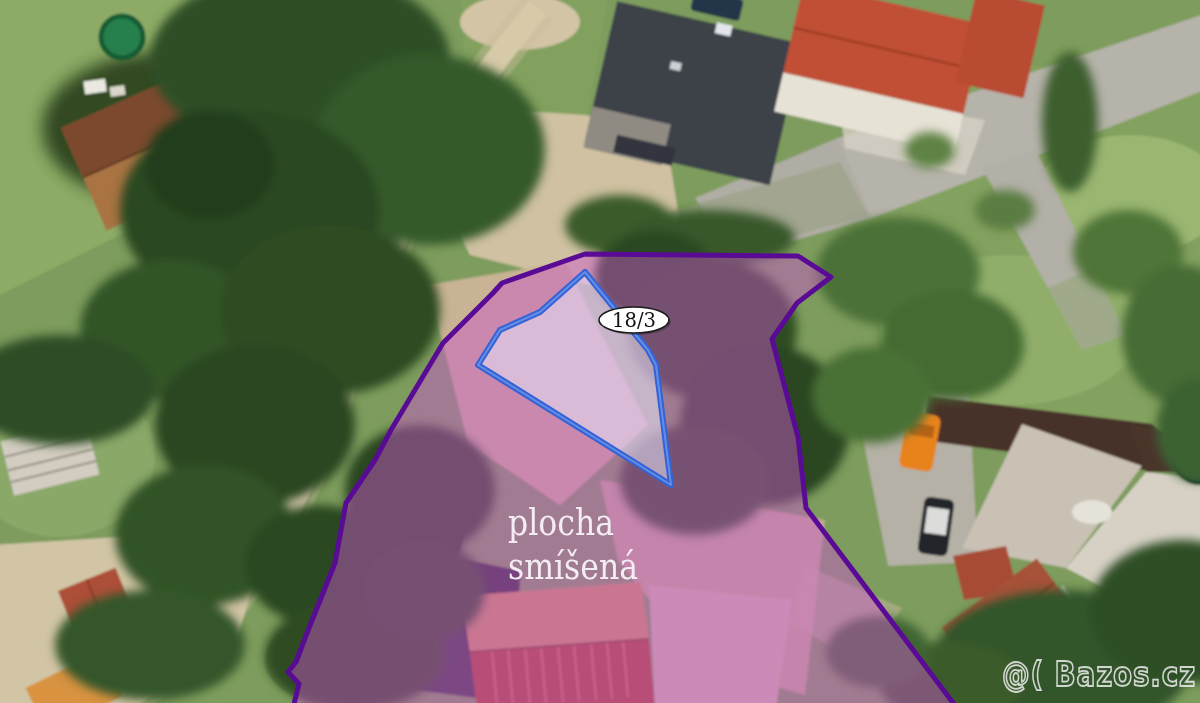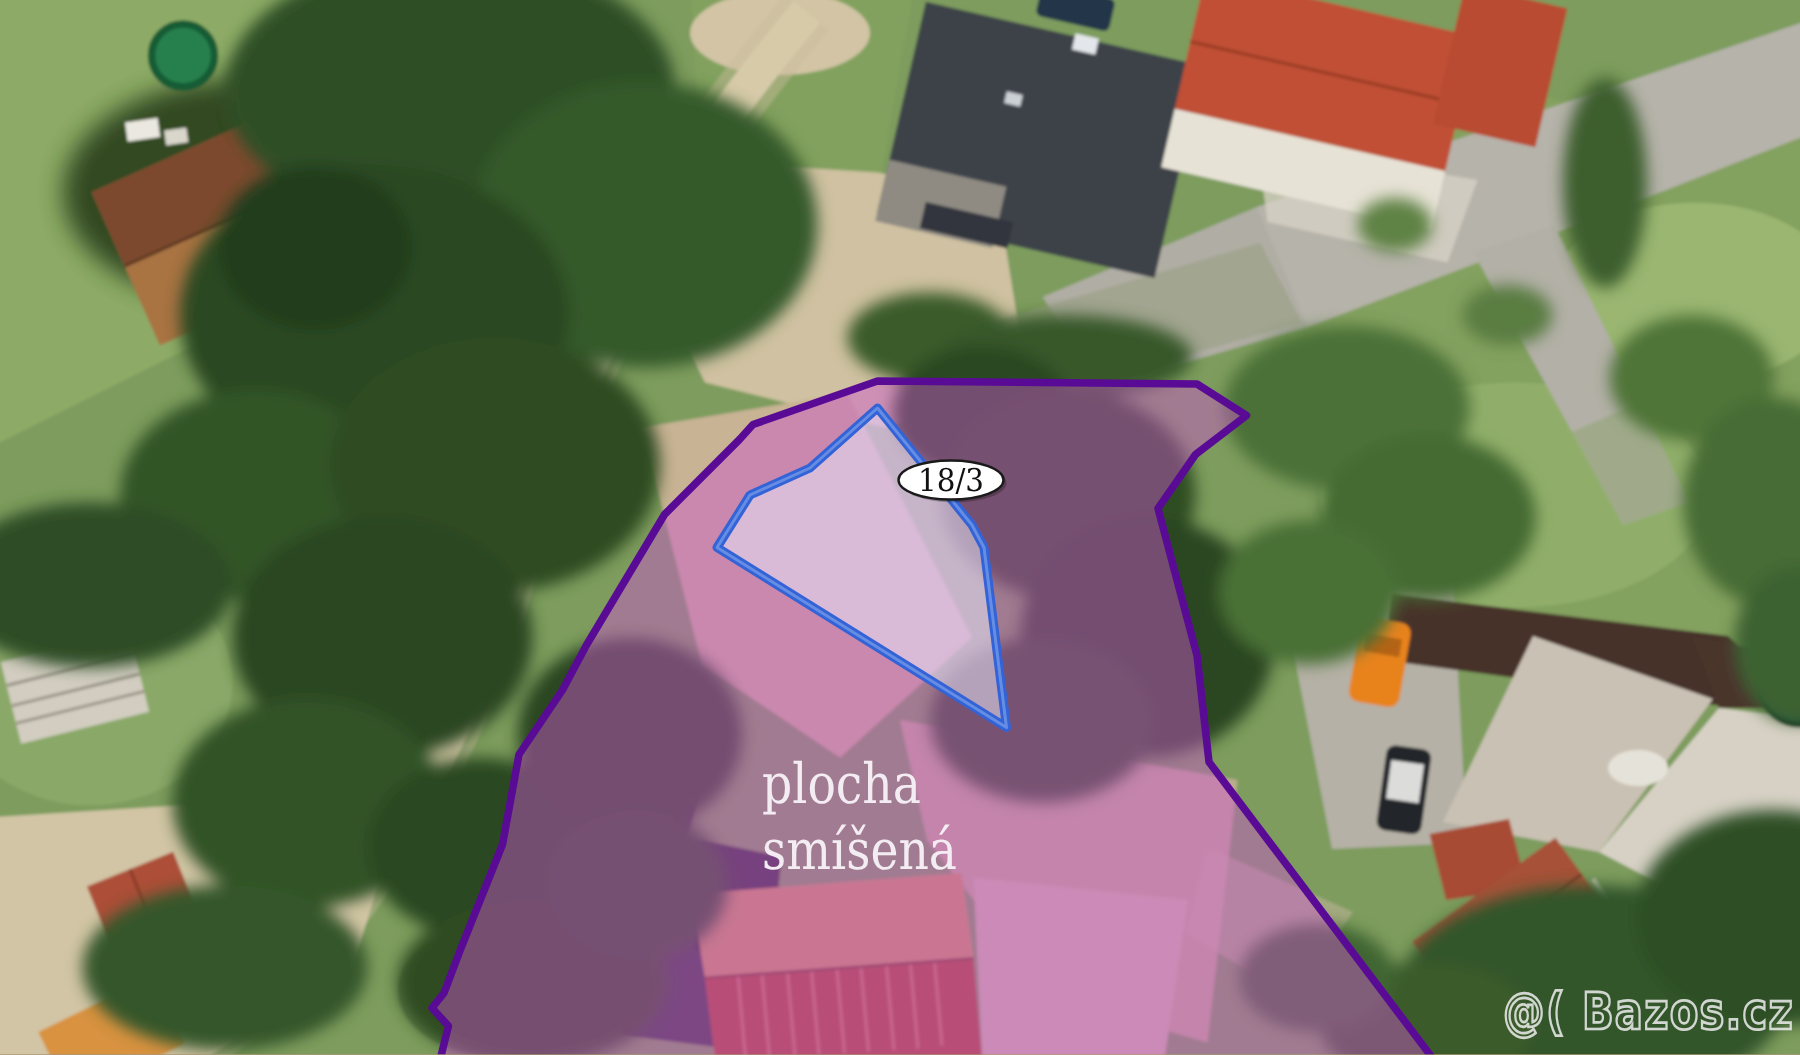--- a/index.html
+++ b/index.html
@@ -1,16 +1,16 @@
 <!DOCTYPE html>
 <html><head>
 <meta charset="utf-8">
 <style>
   html,body{margin:0;padding:0;background:#6f8f52;}
-  .stage{position:relative;width:1200px;height:703px;overflow:hidden;background:#fca5a5;
+  .stage{position:relative;width:1200px;height:703px;overflow:hidden;background:#fef9c3;
          font-family:"DejaVu Sans",sans-serif;}
   svg{display:block}
   text{user-select:none}
   .zone-label{font-family:"DejaVu Serif","Liberation Serif",serif;font-size:37px;}
   .badge-text{font-family:"DejaVu Serif","Liberation Serif",serif;font-size:21px;}
   .watermark-text{font-family:"DejaVu Sans","Liberation Sans",sans-serif;font-size:34px;font-weight:bold;letter-spacing:1px;}
 </style>
 </head>
 <body>
 

